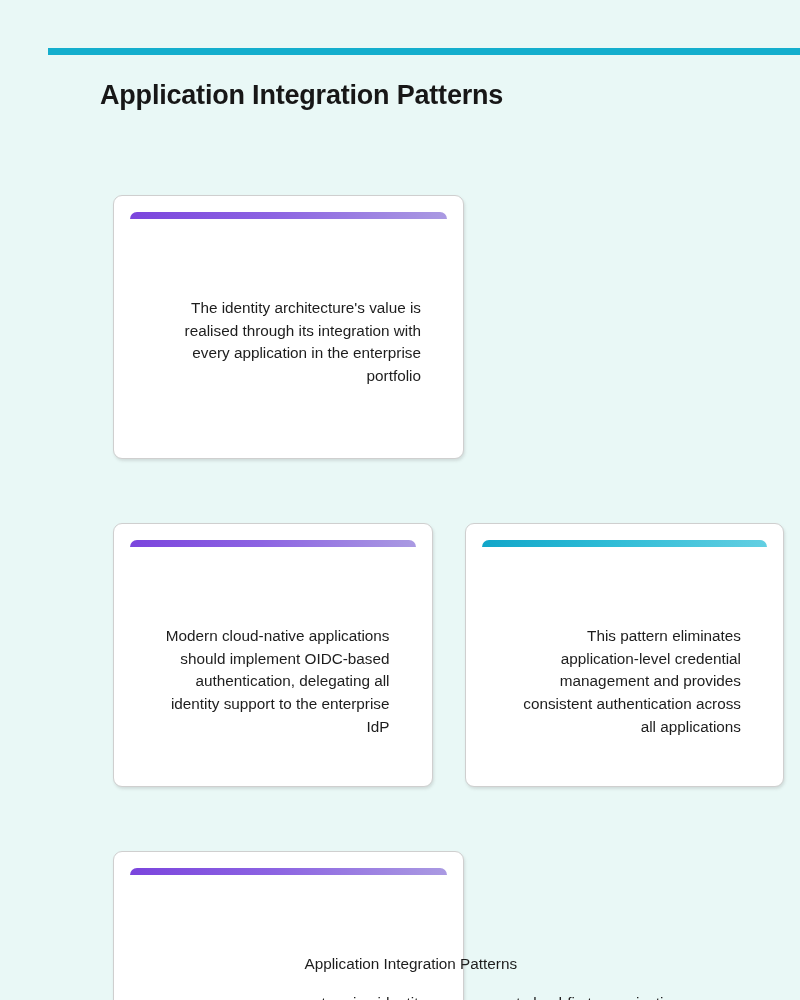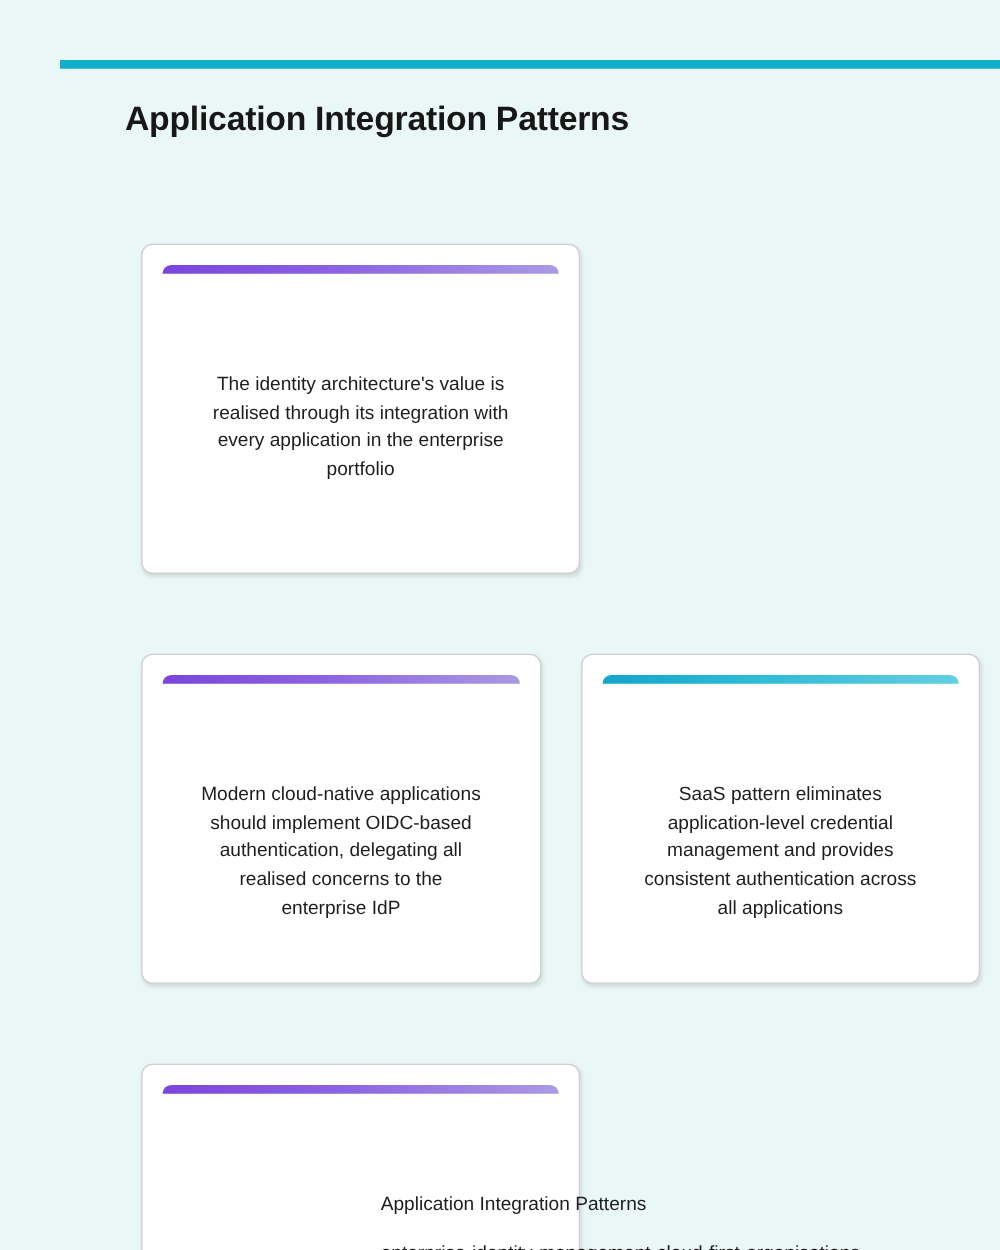--- a/index.html
+++ b/index.html
@@ -91,21 +91,21 @@
     bottom: 0;
     padding: 62px 10px 0 10px;
     display: flex;
     justify-content: center;
   }
 
   .card-text {
     font-size: 15.3px;
     line-height: 1.48;
     color: #1d1d1d;
-    text-align: center;
+    text-align: right;
     max-width: 290px;
   }
 
   
   .card-body-overflow {
     overflow: visible;
   }
   .card-body-overflow .card-text {
     max-width: none;
     white-space: nowrap;
@@ -137,28 +137,28 @@
     </div>
 
 
   </div>
 
   <div class="grid-row">
 
     <div class="card">
       <div class="card-accent accent-purple"></div>
       <div class="card-body">
-        <div class="card-text">Modern cloud-native applications should implement OIDC-based authentication, delegating all realised concerns to the enterprise IdP</div>
+        <div class="card-text">Modern cloud-native applications should implement OIDC-based authentication, delegating all identity support to the enterprise IdP</div>
       </div>
     </div>
 
     <div class="card">
       <div class="card-accent accent-cyan"></div>
       <div class="card-body">
-        <div class="card-text">SaaS pattern eliminates application-level credential management and provides consistent authentication across all applications</div>
+        <div class="card-text">This pattern eliminates application-level credential management and provides consistent authentication across all applications</div>
       </div>
     </div>
 
   </div>
 
   <div class="grid-row">
 
     <div class="card">
       <div class="card-accent accent-purple"></div>
       <div class="card-body card-body-overflow">

